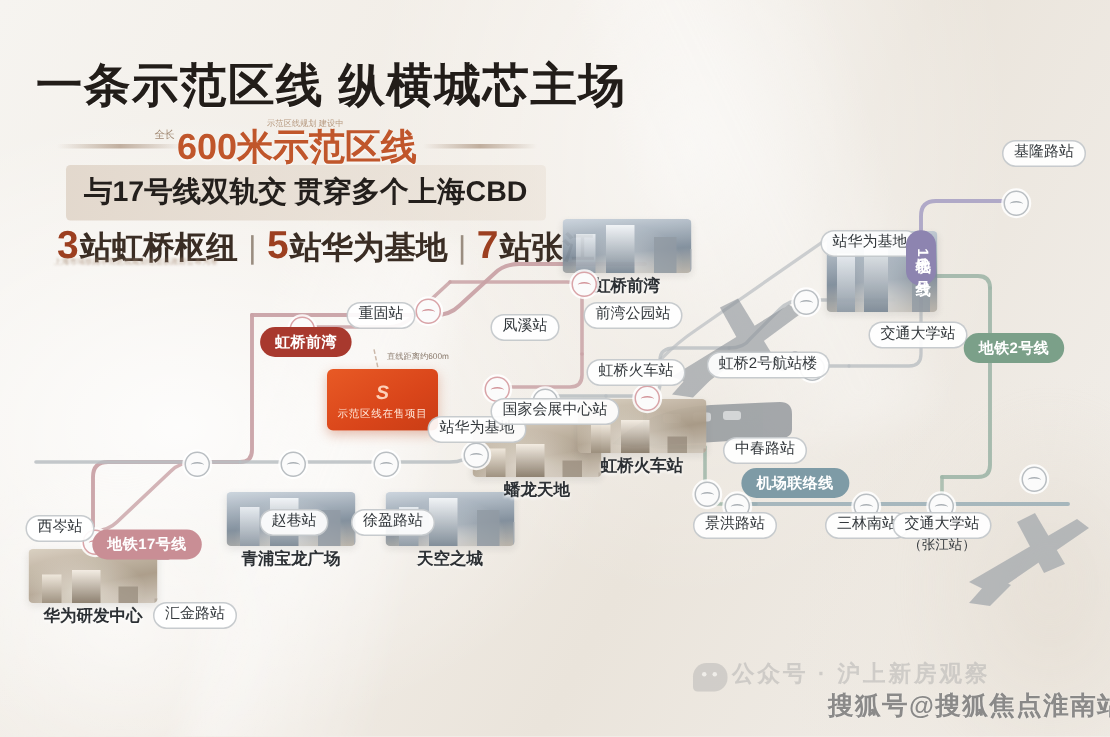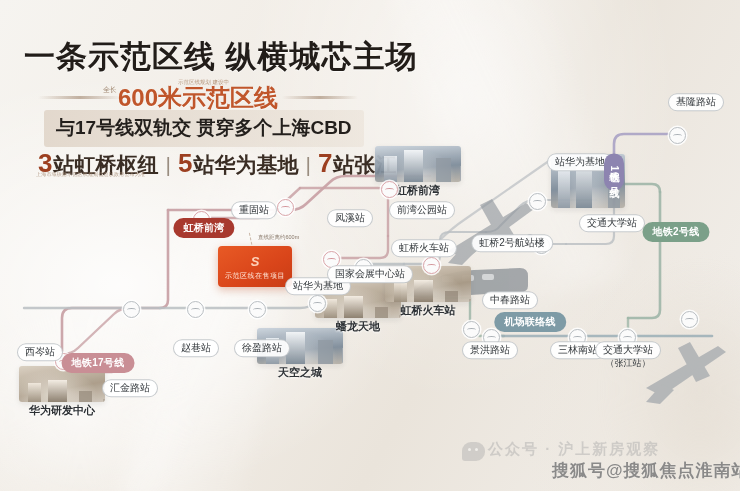--- a/index.html
+++ b/index.html
@@ -299,20 +299,24 @@
         <rect x="40" y="20" width="12" height="6" rx="2" fill="#e6eaee" opacity=".7"></rect>
         <rect x="60" y="19" width="12" height="6" rx="2" fill="#e6eaee" opacity=".7"></rect>
         <rect x="80" y="18" width="12" height="6" rx="2" fill="#e6eaee" opacity=".7"></rect>
       </g>
     </svg>
 
     <div class="poi" style="left:62px;top:306px;">
       <div class="thumb warm"></div>
       <div class="cap">华为研发中心</div>
     </div>
+    <div class="poi" style="left:194px;top:268px;">
+      <div class="thumb city"></div>
+      <div class="cap">青浦宝龙广场</div>
+    </div>
     <div class="poi" style="left:300px;top:268px;">
       <div class="thumb city"></div>
       <div class="cap">天空之城</div>
     </div>
     <div class="poi" style="left:358px;top:222px;">
       <div class="thumb warm"></div>
       <div class="cap">蟠龙天地</div>
     </div>
     <div class="poi" style="left:418px;top:86px;">
       <div class="thumb city"></div>
@@ -340,21 +344,21 @@
     <div class="node" style="left:536px;top:140px;"></div>
     <div class="node" style="left:540px;top:184px;"></div>
     <div class="node" style="left:676px;top:74px;"></div>
     <div class="node" style="left:470px;top:268px;"></div>
     <div class="node" style="left:490px;top:276px;"></div>
     <div class="node" style="left:576px;top:276px;"></div>
     <div class="node" style="left:626px;top:276px;"></div>
     <div class="node" style="left:688px;top:258px;"></div>
 
     <div class="lbl" style="left:40px;top:292px;">西岑站</div>
-    <div class="lbl" style="left:130px;top:280px;margin-top:48px;">汇金路站</div>
+    <div class="lbl" style="left:130px;top:302px;margin-top:48px;">汇金路站</div>
     <div class="lbl" style="left:196px;top:288px;">赵巷站</div>
     <div class="lbl" style="left:262px;top:288px;">徐盈路站</div>
     <div class="lbl" style="left:254px;top:150px;">重固站</div>
     <div class="lbl" style="left:350px;top:158px;">凤溪站</div>
     <div class="lbl" style="left:318px;top:226px;">站华为基地</div>
     <div class="lbl" style="left:370px;top:214px;">国家会展中心站</div>
     <div class="lbl" style="left:422px;top:150px;">前湾公园站</div>
     <div class="lbl" style="left:424px;top:188px;">虹桥火车站</div>
     <div class="lbl" style="left:512px;top:183px;">虹桥2号航站楼</div>
     <div class="lbl" style="left:580px;top:102px;">站华为基地</div>

